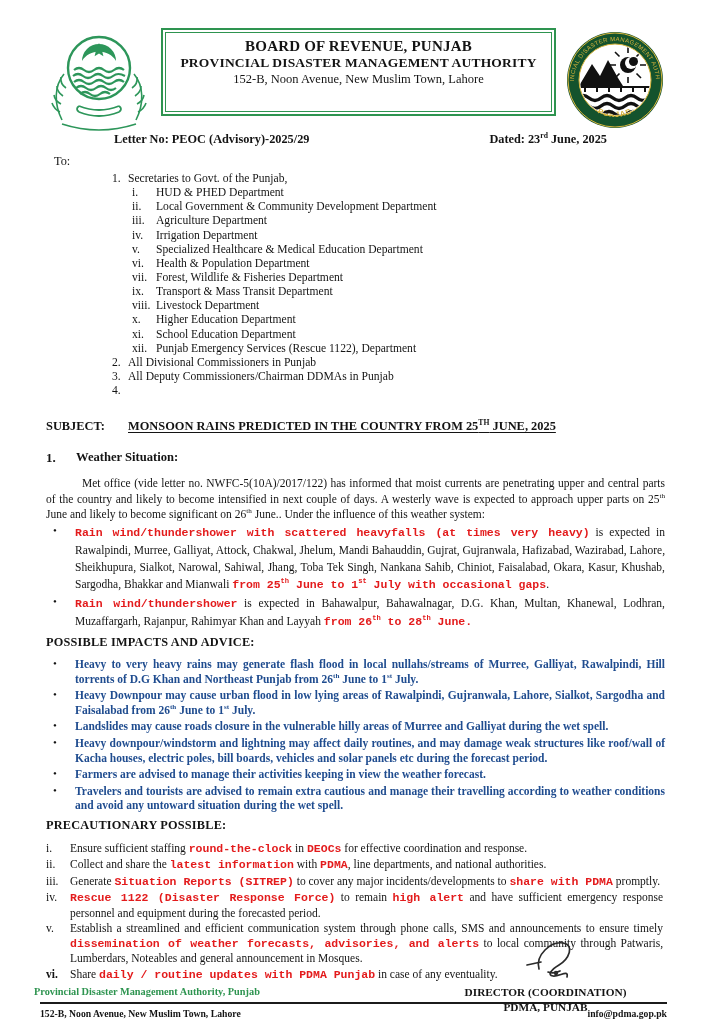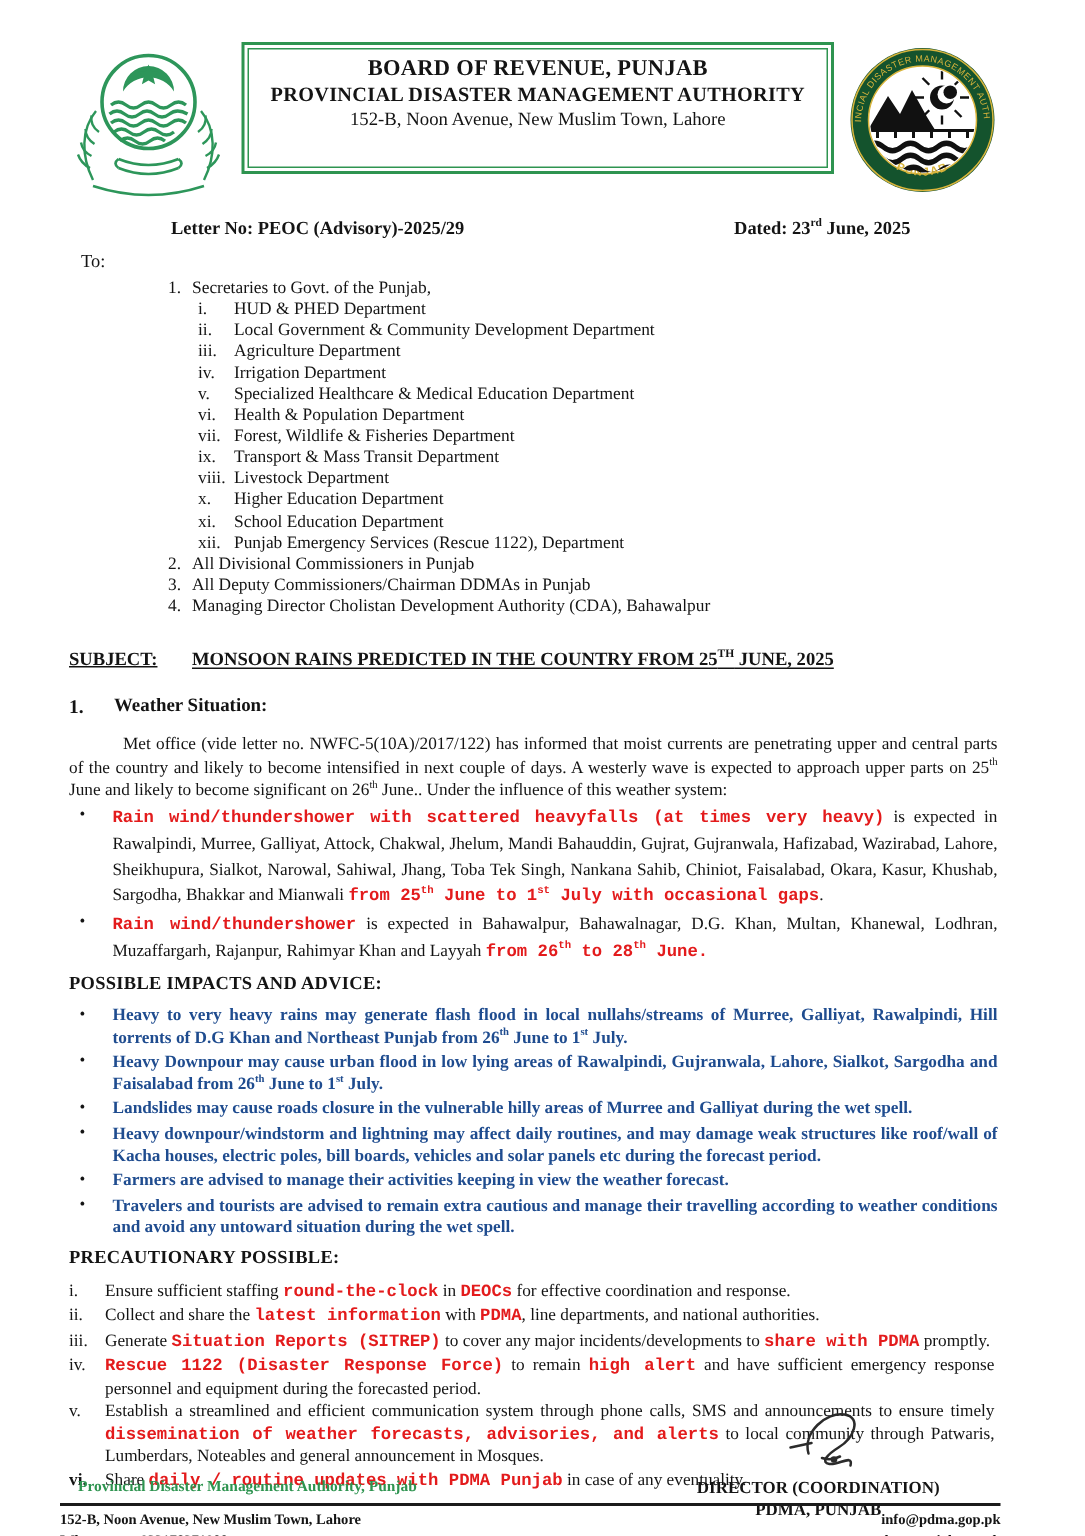--- a/index.html
+++ b/index.html
@@ -20,38 +20,38 @@
   .logo-right{width:100px; flex:0 0 100px; margin-top:2px;}
   .header-box{flex:1; border:2px solid var(--green); position:relative; text-align:center; padding:8px 4px 9px; min-height:88px;}
   .header-box::after{content:""; position:absolute; inset:2px; border:1px solid var(--green); pointer-events:none;}
   .org1{font-size:15px; font-weight:bold; letter-spacing:.2px;}
   .org2{font-size:13.5px; font-weight:bold; letter-spacing:.2px;}
   .org-addr{font-size:12.5px; margin-top:1px;}
   .banner{display:inline-block; margin-top:4px; color:var(--red); font-weight:bold; font-size:21px;
           border-top:2px solid var(--red); border-bottom:2px solid var(--red); padding:0 10px 1px; letter-spacing:.4px;}
 
   
-  .meta-row{display:flex; justify-content:space-between; margin-top:13px; padding:0 58px 0 68px;
+  .meta-row{display:flex; justify-content:space-between; padding:0 58px 0 68px;
             font-weight:bold; font-size:12.3px;}
   sup{font-size:.62em; line-height:0;}
 
   .to-label{font-size:12.3px; margin-top:7px; padding-left:8px;}
 
   
   .addressees{margin-top:3px; line-height:1.22; font-size:11.6px;}
   .addr-first{display:flex; padding-left:66px;}
   .addr-first .a-num{width:16px; flex:0 0 16px;}
   .roman-row{display:flex; padding-left:86px;}
   .roman-num{width:24px; flex:0 0 24px;}
   .rest-row{display:flex; padding-left:66px;}
   .rest-row .a-num{width:16px; flex:0 0 16px;}
 
   
   .subject-row{display:flex; margin-top:21px; font-weight:bold; font-size:12.4px;}
-  .subj-label{width:68px; flex:0 0 68px;text-decoration:underline;}
+  .subj-label{width:68px; flex:0 0 68px;}
   .subj-text{text-decoration:underline; text-underline-offset:2px; margin-left:14px;}
 
   
   .sec-head{display:flex; margin-top:16px; font-weight:bold; font-size:12.6px;}
   .sec-num{width:30px; flex:0 0 30px; font-size:13px;}
   .para{margin-top:10px; text-align:justify; text-indent:36px; line-height:1.34;}
 
   .bullet-row{display:flex; margin-top:1px;}
   .bullet-marker{width:29px; flex:0 0 29px; padding-left:7px; font-size:11px;}
   .bullet-text{flex:1; text-align:justify;}
@@ -70,21 +70,21 @@
   .measure-row{display:flex; line-height:1.26; margin-top:1px;}
   .m-num{width:24px; flex:0 0 24px;}
   .m-text{flex:1; text-align:justify; padding-right:2px;}
 
   
   .sign-block{position:absolute; left:428px; top:939px; width:235px; text-align:center;}
   .sign-scribble{display:block; margin:0 auto -2px 95px;}
   .sign-title{font-weight:bold; font-size:11.3px; line-height:1.3;}
 
   
-  .green-org{position:absolute; left:52px; top:986px; color:var(--green); font-weight:bold; font-size:10.3px;}
+  .green-org{position:absolute; left:34px; top:986px; color:var(--green); font-weight:bold; font-size:10.3px;}
   .footer-rule{position:absolute; left:40px; right:20px; top:1002px; border:none; border-top:2.6px solid #1b1b1b;}
   .footer-cols{position:absolute; left:40px; right:20px; top:1007px; display:flex; justify-content:space-between;
                font-weight:bold; font-size:9.7px; line-height:1.4;}
   .footer-right{text-align:right;}
 </style>
 </head>
 <body>
 
 <div class="page">
 
@@ -247,21 +247,20 @@
           <span>All Divisional Commissioners in Punjab</span>
         </div>
 
         <div class="rest-row">
           <span class="a-num">3.</span>
           <span>All Deputy Commissioners/Chairman DDMAs in Punjab</span>
         </div>
 
         <div class="rest-row">
           <span class="a-num">4.</span>
-          <span>Managing Director Cholistan Development Authority (CDA), Bahawalpur</span>
         </div>
       </div>
   </div>
 
   <div class="subject-row">
     <span class="subj-label">SUBJECT:</span>
     <span class="subj-text"><span>MONSOON RAINS PREDICTED IN THE COUNTRY FROM 25</span><sup>TH</sup><span> JUNE, 2025</span></span>
   </div>
 
   <div class="sec-head">

